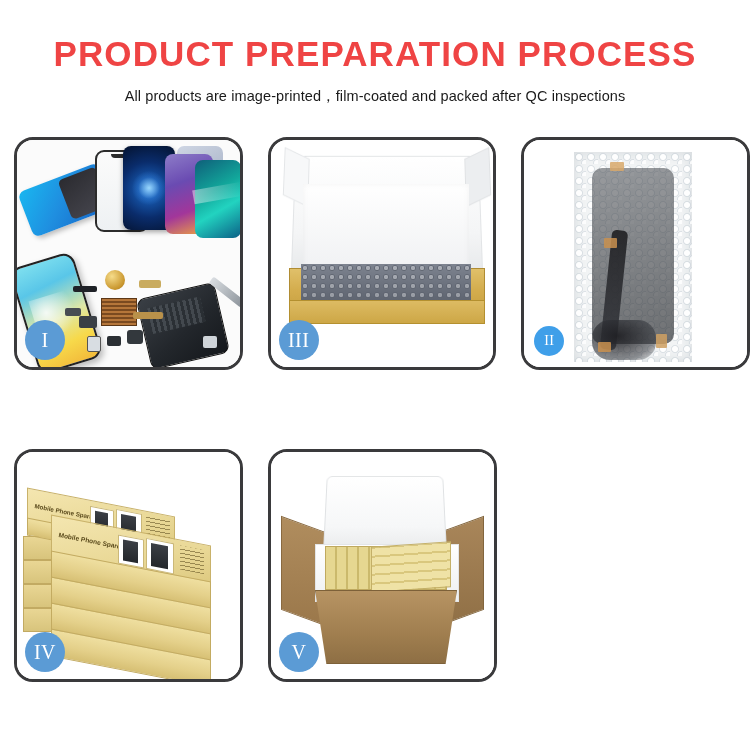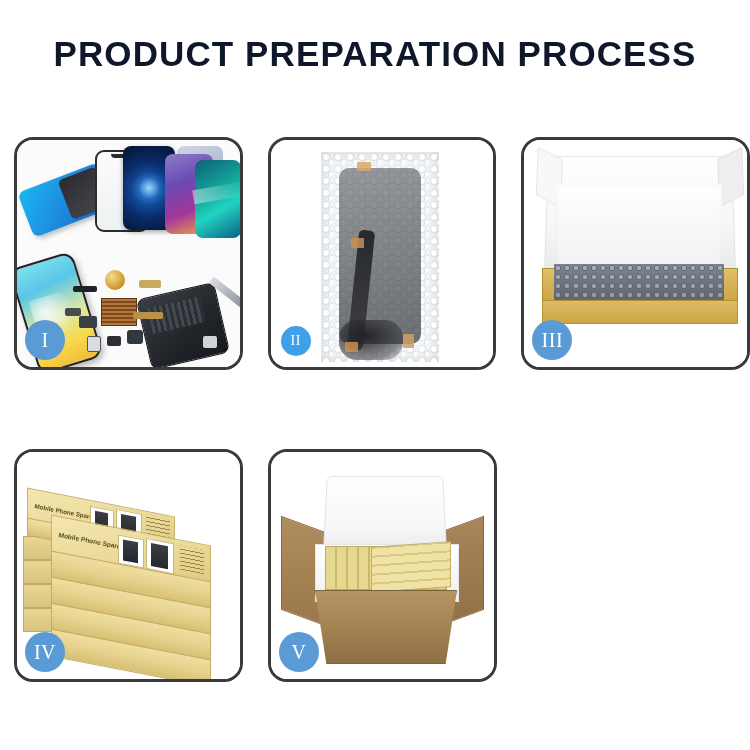--- a/index.html
+++ b/index.html
@@ -20,21 +20,21 @@
   .header {
     width: 750px;
     padding-top: 36px;
     text-align: center;
   }
   .page-title {
     font-family: "Liberation Sans", sans-serif;
     font-size: 35px;
     font-weight: 700;
     letter-spacing: 1.1px;
-    color: #0f172a;
+    color: #ef4444;
     line-height: 1;
     margin: 0;
     white-space: nowrap;
   }
   .page-subtitle {
     font-family: "Liberation Sans", sans-serif;
     font-size: 14.5px;
     font-weight: 400;
     color: #1a1a1a;
     margin: 16px 0 0 0;
@@ -383,20 +383,21 @@
     position:absolute; background: rgba(125,98,62,.75);
   }
   .c6-tape1{ left:34px; top:116px; width:18px; height:18px; transform:rotate(6deg); }
   .c6-tape2{ left:36px; top:172px; width:16px; height:16px; transform:rotate(6deg); }
 </style>
 </head>
 <body>
 
 <div class="header">
   <h1 class="page-title">PRODUCT PREPARATION PROCESS</h1>
+  <p class="page-subtitle">All products are image-printed，film-coated and packed after QC inspections</p>
 </div>
 
 <div class="grid">
 
   <div class="row">
 
     <div class="panel">
       <div class="panel-photo p1">
         <div class="scr-blue"></div>
         <div class="scr-white"></div>
@@ -416,44 +417,44 @@
         <div class="mini-part mp6"></div>
         <div class="mini-part mp7"></div>
         <div class="mini-part mp8"></div>
         <div class="mini-part mp9"></div>
         <div class="tweezer"></div>
       </div>
       <div class="badge">I</div>
     </div>
 
     <div class="panel">
+      <div class="panel-photo p3">
+        <div class="box3-lid"></div>
+        <div class="box3-foam"></div>
+        <div class="box3-body"></div>
+        <div class="box3-inner"></div>
+        <div class="box3-front"></div>
+      </div>
+      <div class="badge">III</div>
+    </div>
+
+    <div class="panel">
       <div class="panel-photo p2">
         <div class="bubble-bag">
           <div class="inner-screen"></div>
           <div class="flex-cable"></div>
           <div class="flex-blob"></div>
           <div class="tape tp1"></div>
           <div class="tape tp2"></div>
           <div class="tape tp3"></div>
           <div class="tape tp4"></div>
         </div>
       </div>
       <div class="badge small">II</div>
     </div>
-
-    <div class="panel">
-      <div class="panel-photo p3">
-        <div class="box3-lid"></div>
-        <div class="box3-foam"></div>
-        <div class="box3-body"></div>
-        <div class="box3-inner"></div>
-        <div class="box3-front"></div>
-      </div>
-      <div class="badge">III</div>
-    </div>
   </div>
 
   <div class="row">
 
     <div class="panel">
       <div class="panel-photo p4">
         <div class="stack">
 
           <div class="sl" style="left:2px;  top:62px;  height:22px;"></div>
           <div class="sl" style="left:2px;  top:86px;  height:22px;"></div>

